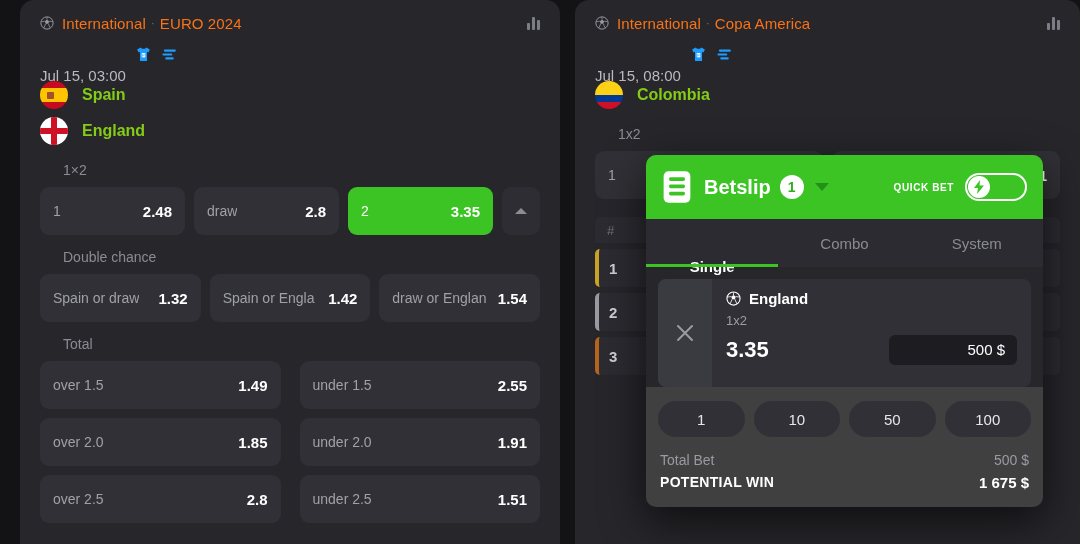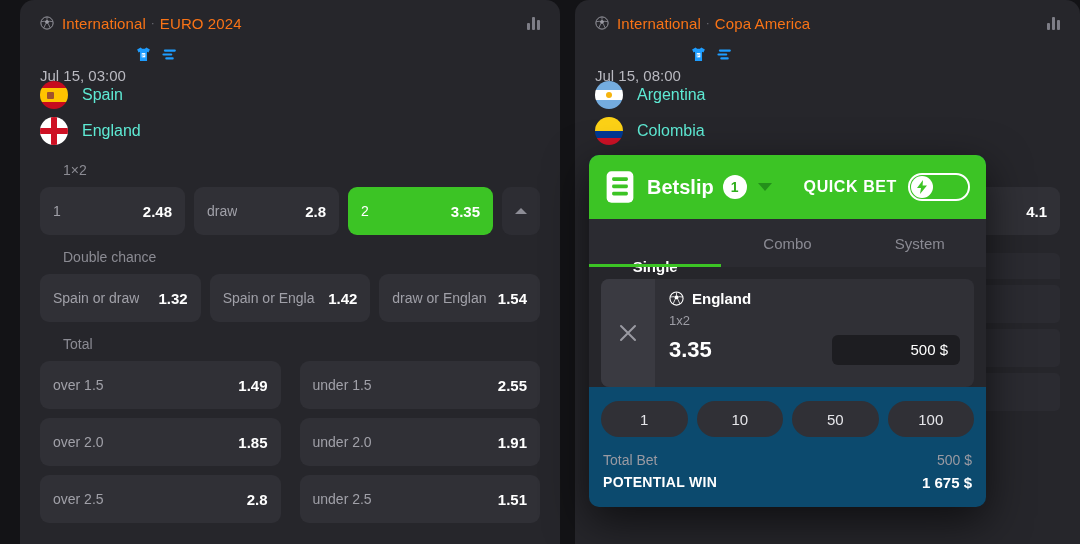--- a/index.html
+++ b/index.html
@@ -44,21 +44,21 @@
   .time-row { display: flex; align-items: center; gap: 9px; margin-bottom: 14px; height: 20px; }
   .time-text { color: #b9b9c0; font-size: 15px; margin-top: 43px; }
   .jersey-icon, .lineup-icon { width: 17px; height: 17px; display:block; }
 
   .team-row { display: flex; align-items: center; height: 34px; margin-bottom: 2px; }
   .flag {
     width: 28px; height: 28px; border-radius: 50%;
     overflow: hidden; position: relative; margin-right: 14px; flex: 0 0 auto;
   }
   .flag-band { position: absolute; left: 0; width: 100%; }
-  .team-name { color: #5eead4; font-size: 16px; font-weight: normal; }
+  .team-name { color: #84cc16; font-size: 16px; font-weight: bold; }
 
   .market-label {
     color: #8b8b93; font-size: 14px;
     margin-top: 14px; margin-bottom: 9px; margin-left: 23px;
   }
 
   .odds-row { display: flex; gap: 9px; margin-bottom: 4px; }
   .odds-btn {
     flex: 1 1 0; min-width: 0;
     height: 48px; background: #303036;
@@ -94,24 +94,24 @@
   }
   .stand-row {
     display:flex; align-items:center; height:38px;
     background:#2b2b31; margin-top:6px; border-radius:5px;
     border-left: 4px solid #555; padding-left: 10px;
     color:#cfcfd6; font-size:15px; font-weight: bold;
   }
 
   
   .betslip {
-    position: absolute; left: 589px; top: 155px;
+    position: absolute; left: 646px; top: 155px;
     width: 397px; border-radius: 10px; overflow: hidden;
     box-shadow: 0 14px 44px rgba(0,0,0,.62);
-    background: #0c4a6e;
+    background: #404040;
   }
   .bs-head {
     height: 64px; background: #3cc425;
     display: flex; align-items: center; padding: 0 16px;
   }
   .bs-doc-icon { width: 30px; height: 34px; margin-right: 12px; flex:0 0 auto; }
   .bs-title { color:#fff; font-size: 20px; font-weight: bold; }
   .bs-count {
     width: 24px; height: 24px; border-radius: 50%;
     background: #fff; color: #2faf1c; font-size: 14px; font-weight: bold;
@@ -119,21 +119,21 @@
     margin-left: 9px; vertical-align: middle;
   }
   .bs-caret {
     width:0; height:0; margin-left: 11px;
     border-left: 7px solid transparent; border-right: 7px solid transparent;
     border-top: 8px solid #23901a;
   }
   .bs-quick {
     margin-left: auto; display:flex; align-items:center; gap: 11px;
   }
-  .bs-quick-label { color:#fff; font-size: 16px; font-weight: bold; letter-spacing: .6px; }
+  .bs-quick-label { color:#fff; font-size: 10px; font-weight: bold; letter-spacing: .6px; }
   .bs-toggle {
     width: 62px; height: 28px; border-radius: 14px;
     border: 2px solid #fff; position: relative; background: transparent;
   }
   .bs-toggle-knob {
     position: absolute; left: 1px; top: 1px;
     width: 22px; height: 22px; border-radius: 50%; background: #fff;
     display:flex; align-items:center; justify-content:center;
   }
   .bolt { width: 10px; height: 14px; display:block; }
@@ -329,29 +329,20 @@
         <rect x="9.5" y="10" width="5" height="6" fill="#fff"></rect>
         <text x="12" y="15.4" font-size="6" fill="#1e9dff" text-anchor="middle" font-family="Liberation Sans">P</text>
       </svg>
       <svg class="lineup-icon" viewBox="0 0 24 24">
         <rect x="4" y="5" width="17" height="3" rx="1.5" fill="#1e9dff"></rect>
         <rect x="2" y="10.5" width="14" height="3" rx="1.5" fill="#1e9dff"></rect>
         <rect x="6" y="16" width="12" height="3" rx="1.5" fill="#1e9dff"></rect>
       </svg>
     </div>
 
-    <div class="team-row">
-      <span class="flag">
-        <span class="flag-band" style="top:0;height:33.3%;background:#74acdf"></span>
-        <span class="flag-band" style="top:33.3%;height:33.4%;background:#ffffff"></span>
-        <span class="flag-band" style="top:66.7%;height:33.3%;background:#74acdf"></span>
-        <span style="position:absolute;left:11px;top:11px;width:6px;height:6px;border-radius:50%;background:#f6b40e"></span>
-      </span>
-      <span class="team-name">Argentina</span>
-    </div>
 
     <div class="team-row">
       <span class="flag">
         <span class="flag-band" style="top:0;height:50%;background:#fcd116"></span>
         <span class="flag-band" style="top:50%;height:25%;background:#003893"></span>
         <span class="flag-band" style="top:75%;height:25%;background:#ce1126"></span>
       </span>
       <span class="team-name">Colombia</span>
     </div>
 

